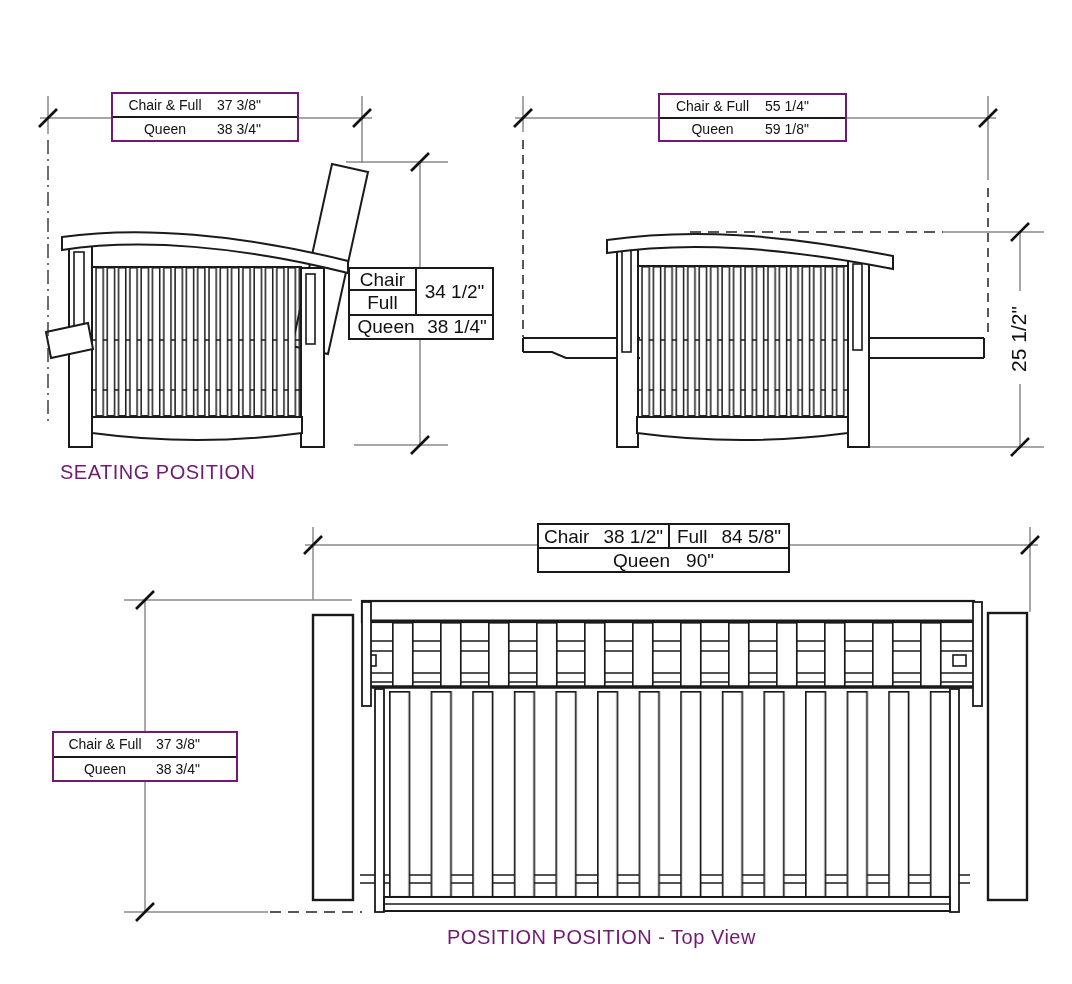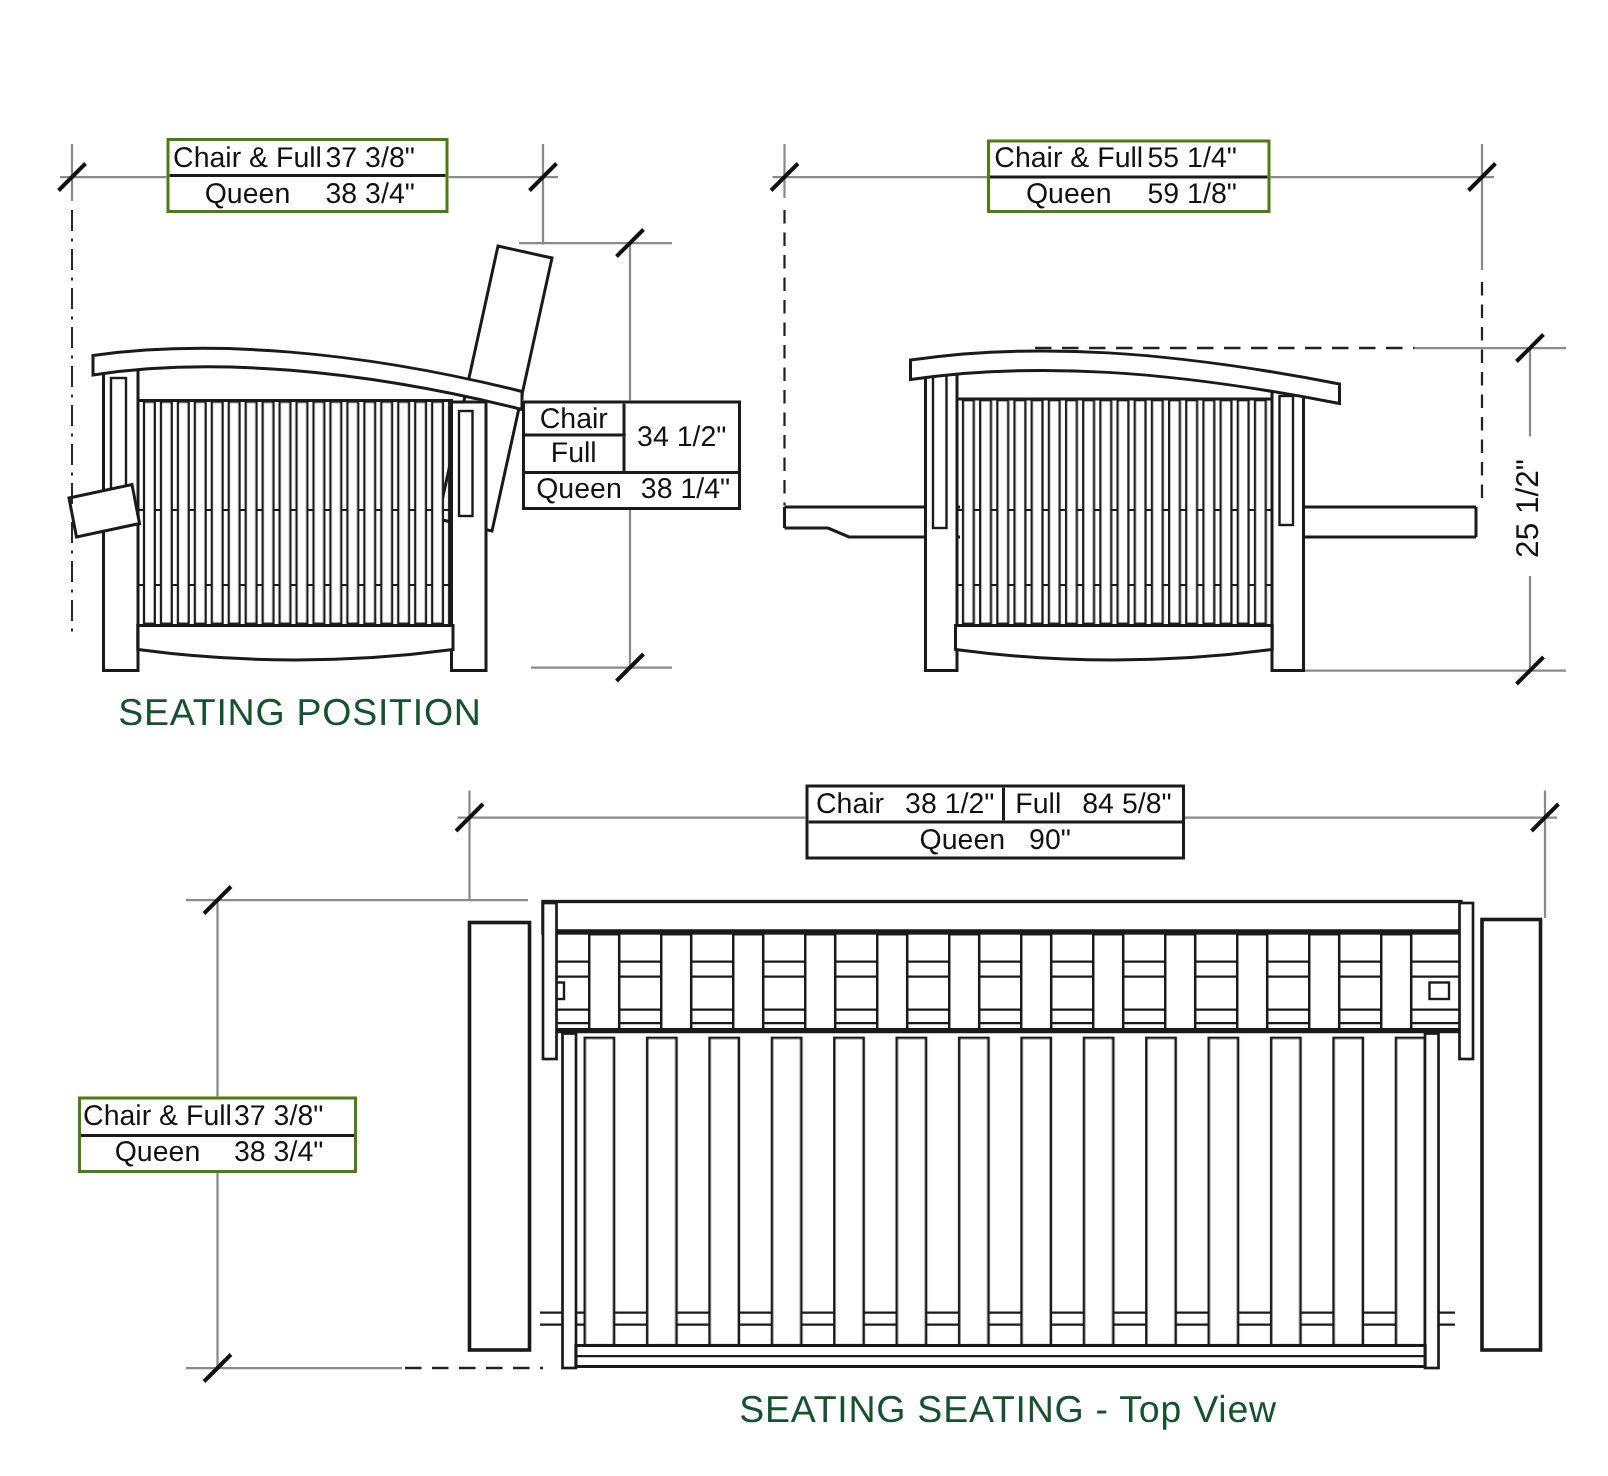--- a/index.html
+++ b/index.html
@@ -2,22 +2,22 @@
 <html><head>
 <meta charset="utf-8">
 <style>
   html,body{margin:0;padding:0;background:#fff;}
   #stage{
     position:relative;width:1072px;height:984px;background:#ffffff;
     font-family:"Liberation Sans", sans-serif;color:#111;overflow:hidden;
   }
   svg{position:absolute;left:0;top:0;}
   .dimbox{
-    position:absolute;background:#fff;border:2px solid #4d7c0f;box-sizing:border-box;
-    display:flex;flex-direction:column;font-size:19px;line-height:1;
+    position:absolute;background:#fff;border:2px solid #701a75;box-sizing:border-box;
+    display:flex;flex-direction:column;font-size:14px;line-height:1;
   }
   .dimrow{flex:1;display:flex;align-items:center;}
   .dimrow + .dimrow{border-top:2px solid #1a1a1a;}
   .lbl{flex:1;text-align:center;white-space:nowrap;}
   .val{width:80px;text-align:left;white-space:nowrap;}
   
   .hbox{
     position:absolute;background:#fff;border:2px solid #1a1a1a;box-sizing:border-box;
     display:grid;grid-template-columns:67px 1fr;grid-template-rows:1fr 1fr 1.08fr;
     font-size:19px;line-height:1;
@@ -34,21 +34,21 @@
     position:absolute;background:#fff;border:2px solid #1a1a1a;box-sizing:border-box;
     display:flex;flex-direction:column;font-size:19px;line-height:1;
   }
   .twrow{flex:1;display:flex;align-items:center;}
   .twrow + .twrow{border-top:2px solid #1a1a1a;}
   .twcell{display:flex;align-items:center;justify-content:center;gap:14px;white-space:nowrap;}
   .twc1{width:131px;border-right:2px solid #1a1a1a;height:100%;box-sizing:border-box;}
   .twc2{flex:1;height:100%;}
   .twfull{flex:1;gap:16px;}
   .viewtitle{
-    position:absolute;font-size:25px;letter-spacing:0.5px;text-align:center;white-space:nowrap;color:#14532d;
+    position:absolute;font-size:20px;letter-spacing:0.5px;text-align:left;white-space:nowrap;color:#701a75;
   }
   .rotlabel{
     position:absolute;font-size:21px;white-space:nowrap;text-align:center;
     transform:rotate(-90deg);transform-origin:center center;width:90px;
   }
 </style>
 </head>
 <body>
 
 <div id="stage">
@@ -229,15 +229,15 @@
       <span class="lbl">Chair &amp; Full</span>
       <span class="val">37 3/8"</span>
     </div>
     <div class="dimrow">
       <span class="lbl">Queen</span>
       <span class="val">38 3/4"</span>
     </div>
   </div>
 
   <div class="viewtitle" style="left:60px;top:461px;width:280px;">SEATING POSITION</div>
-  <div class="viewtitle" style="left:447px;top:926px;width:450px;">SEATING SEATING - Top View</div>
+  <div class="viewtitle" style="left:447px;top:926px;width:450px;">POSITION POSITION - Top View</div>
 
 </div>
 
 </body></html>

